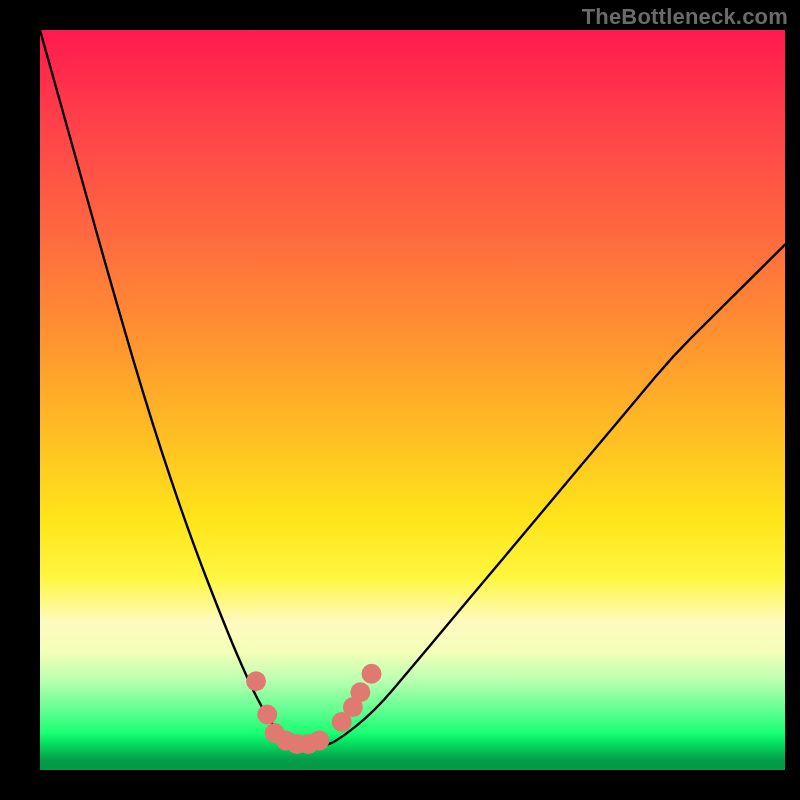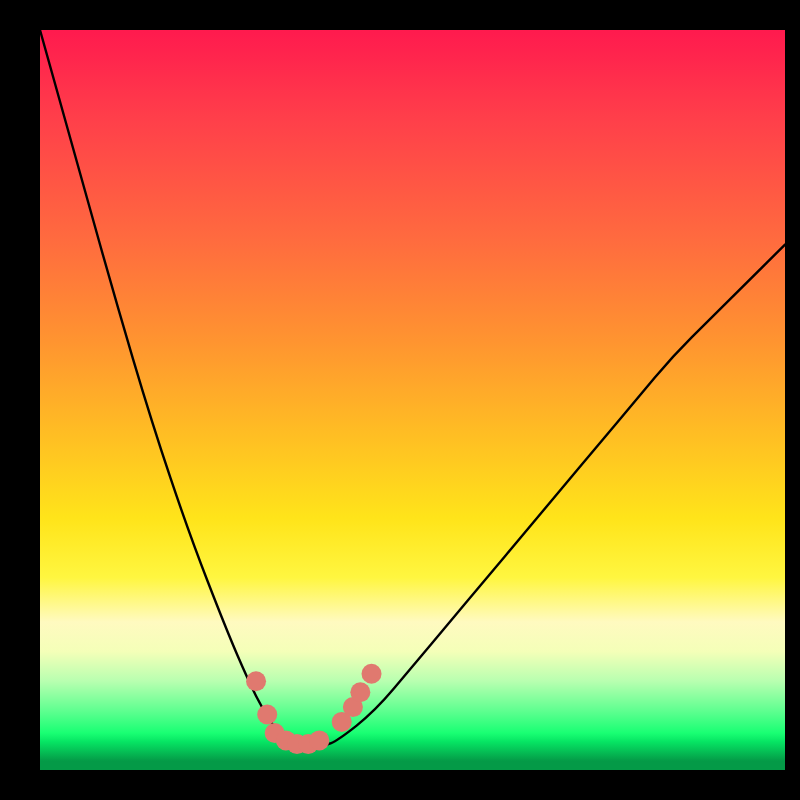--- a/index.html
+++ b/index.html
@@ -61,20 +61,21 @@
     width: 745px;
     height: 740px;
     overflow: visible;
   }
 </style>
 </head>
 <body>
 
 <div class="stage">
 
+  <div class="watermark">TheBottleneck.com</div>
 
   <div class="plot">
     <svg class="curve" viewBox="0 0 745 740" preserveAspectRatio="none">
       <path id="curve-path" fill="none" stroke="#000000" stroke-width="2.4" stroke-linecap="round" d="M 0 0 Q 37.25 133.20000000000005 55.875 199.8 Q 74.5 266.4 93.125 329.3 Q 111.75 392.20000000000005 130.375 447.70000000000005 Q 149 503.2 167.625 551.3 Q 186.25 599.4 197.425 625.3 Q 208.60000000000002 651.2 216.05 666 Q 223.5 680.8 230.95 691.9 Q 238.4 703 245.85000000000002 708.55 Q 253.3 714.1 260.75 715.95 Q 268.2 717.8 275.65 717.06 Q 283.1 716.32 290.55 713.36 Q 298 710.4 316.625 695.5999999999999 Q 335.25 680.8 353.875 658.5999999999999 Q 372.5 636.4 391.125 614.2 Q 409.75000000000006 592 428.375 569.8 Q 447 547.6 465.625 525.4 Q 484.25 503.2 502.875 481 Q 521.5 458.8 540.125 436.6 Q 558.75 414.4 577.375 392.2 Q 596 370 614.625 347.79999999999995 Q 633.25 325.59999999999997 651.875 307.1 Q 670.5 288.6 689.125 270.1 Q 707.75 251.59999999999997 726.375 233.1 T 745 214.60000000000002"></path>
       <g id="markers">
           <circle cx="216.04999999999998" cy="651.2" r="10" fill="#e0796f"></circle>
           <circle cx="227.225" cy="684.5" r="10" fill="#e0796f"></circle>
           <circle cx="234.675" cy="703" r="10" fill="#e0796f"></circle>
           <circle cx="245.85000000000002" cy="710.4" r="10" fill="#e0796f"></circle>
           <circle cx="257.025" cy="714.1" r="10" fill="#e0796f"></circle>

